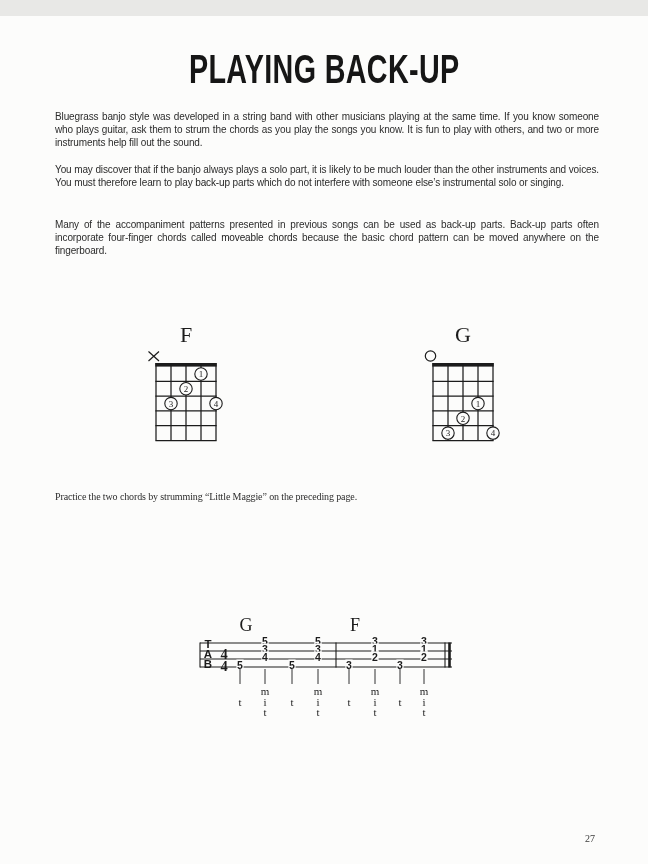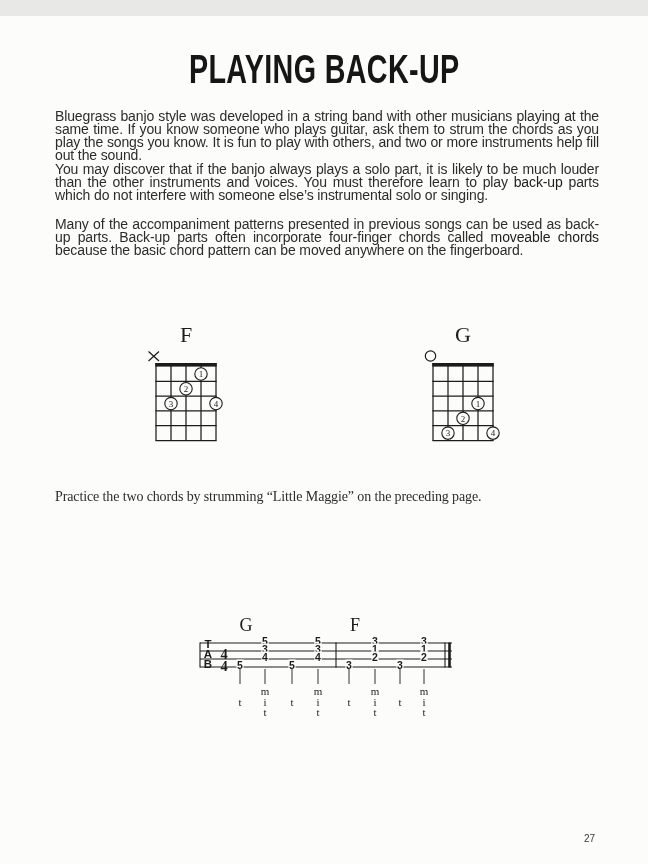--- a/index.html
+++ b/index.html
@@ -19,35 +19,35 @@
   .title-wrap span{
     display:inline-block;
     font-size:41px;font-weight:bold;color:#161616;
     letter-spacing:0.5px;
     transform:scaleX(0.70);
     transform-origin:center;
     white-space:nowrap;
   }
   .body{
     position:absolute;left:55px;width:544px;
-    font-size:14px;line-height:13px;letter-spacing:-0.12px;
+    font-size:10px;line-height:13px;letter-spacing:-0.12px;
     text-align:justify;color:#2c2c2c;margin:0;
   }
   .body strong{font-weight:normal;color:#1d1d1d;}
   .oneline{white-space:nowrap;text-align:left;font-family:Liberation Serif, serif;}
   .chord{position:absolute;width:84px;height:132px;}
   .chord-name{
     position:absolute;left:0;top:0;width:80px;text-align:center;
     font-family:"Liberation Serif",serif;font-size:22px;color:#1c1c1c;
   }
   .chord svg{position:absolute;left:0;top:17px;overflow:visible;}
   .tabwrap{position:absolute;left:193px;top:598px;width:265px;height:115px;}
   .pagenum{
     position:absolute;top:817px;right:53px;width:30px;
-    font-size:10px;color:#3a3a3a;text-align:right;
+    font-size:10px;color:#3a3a3a;text-align:right;font-family:Liberation Serif, serif;
   }
 </style>
 </head>
 <body>
 
 <div class="sheet">
 
   <div class="title-wrap">
     <span>PLAYING BACK-UP</span>
   </div>

